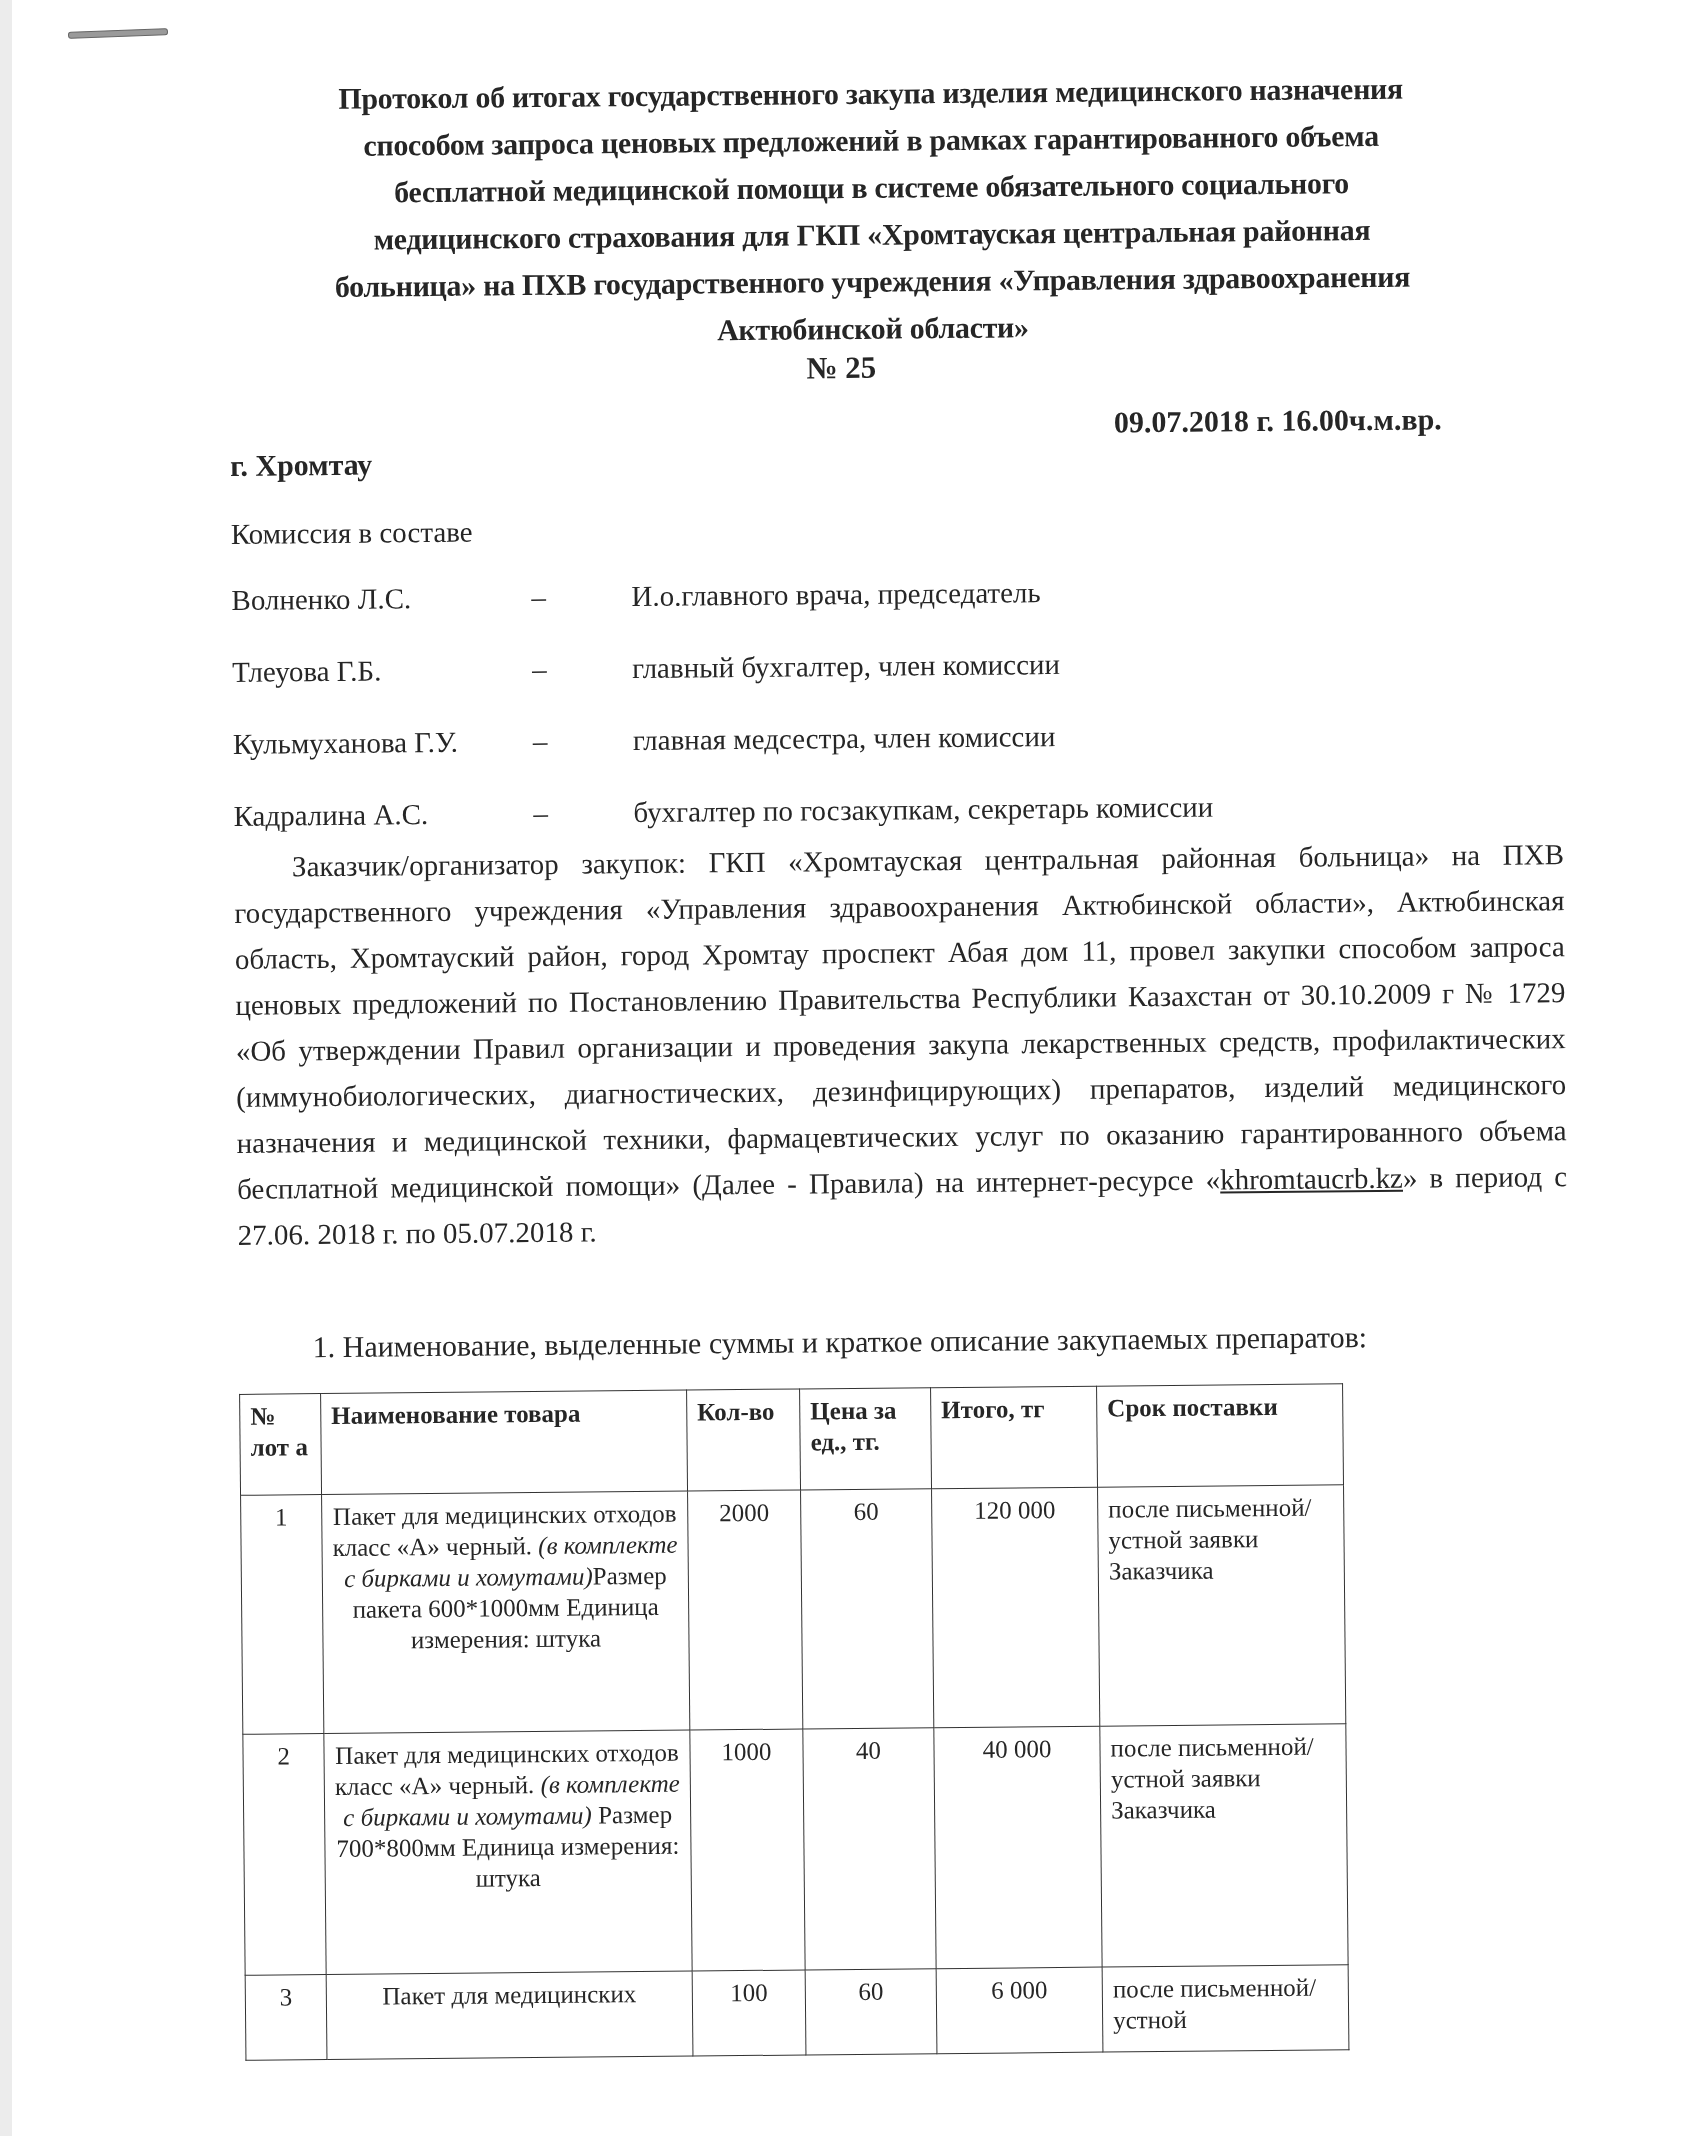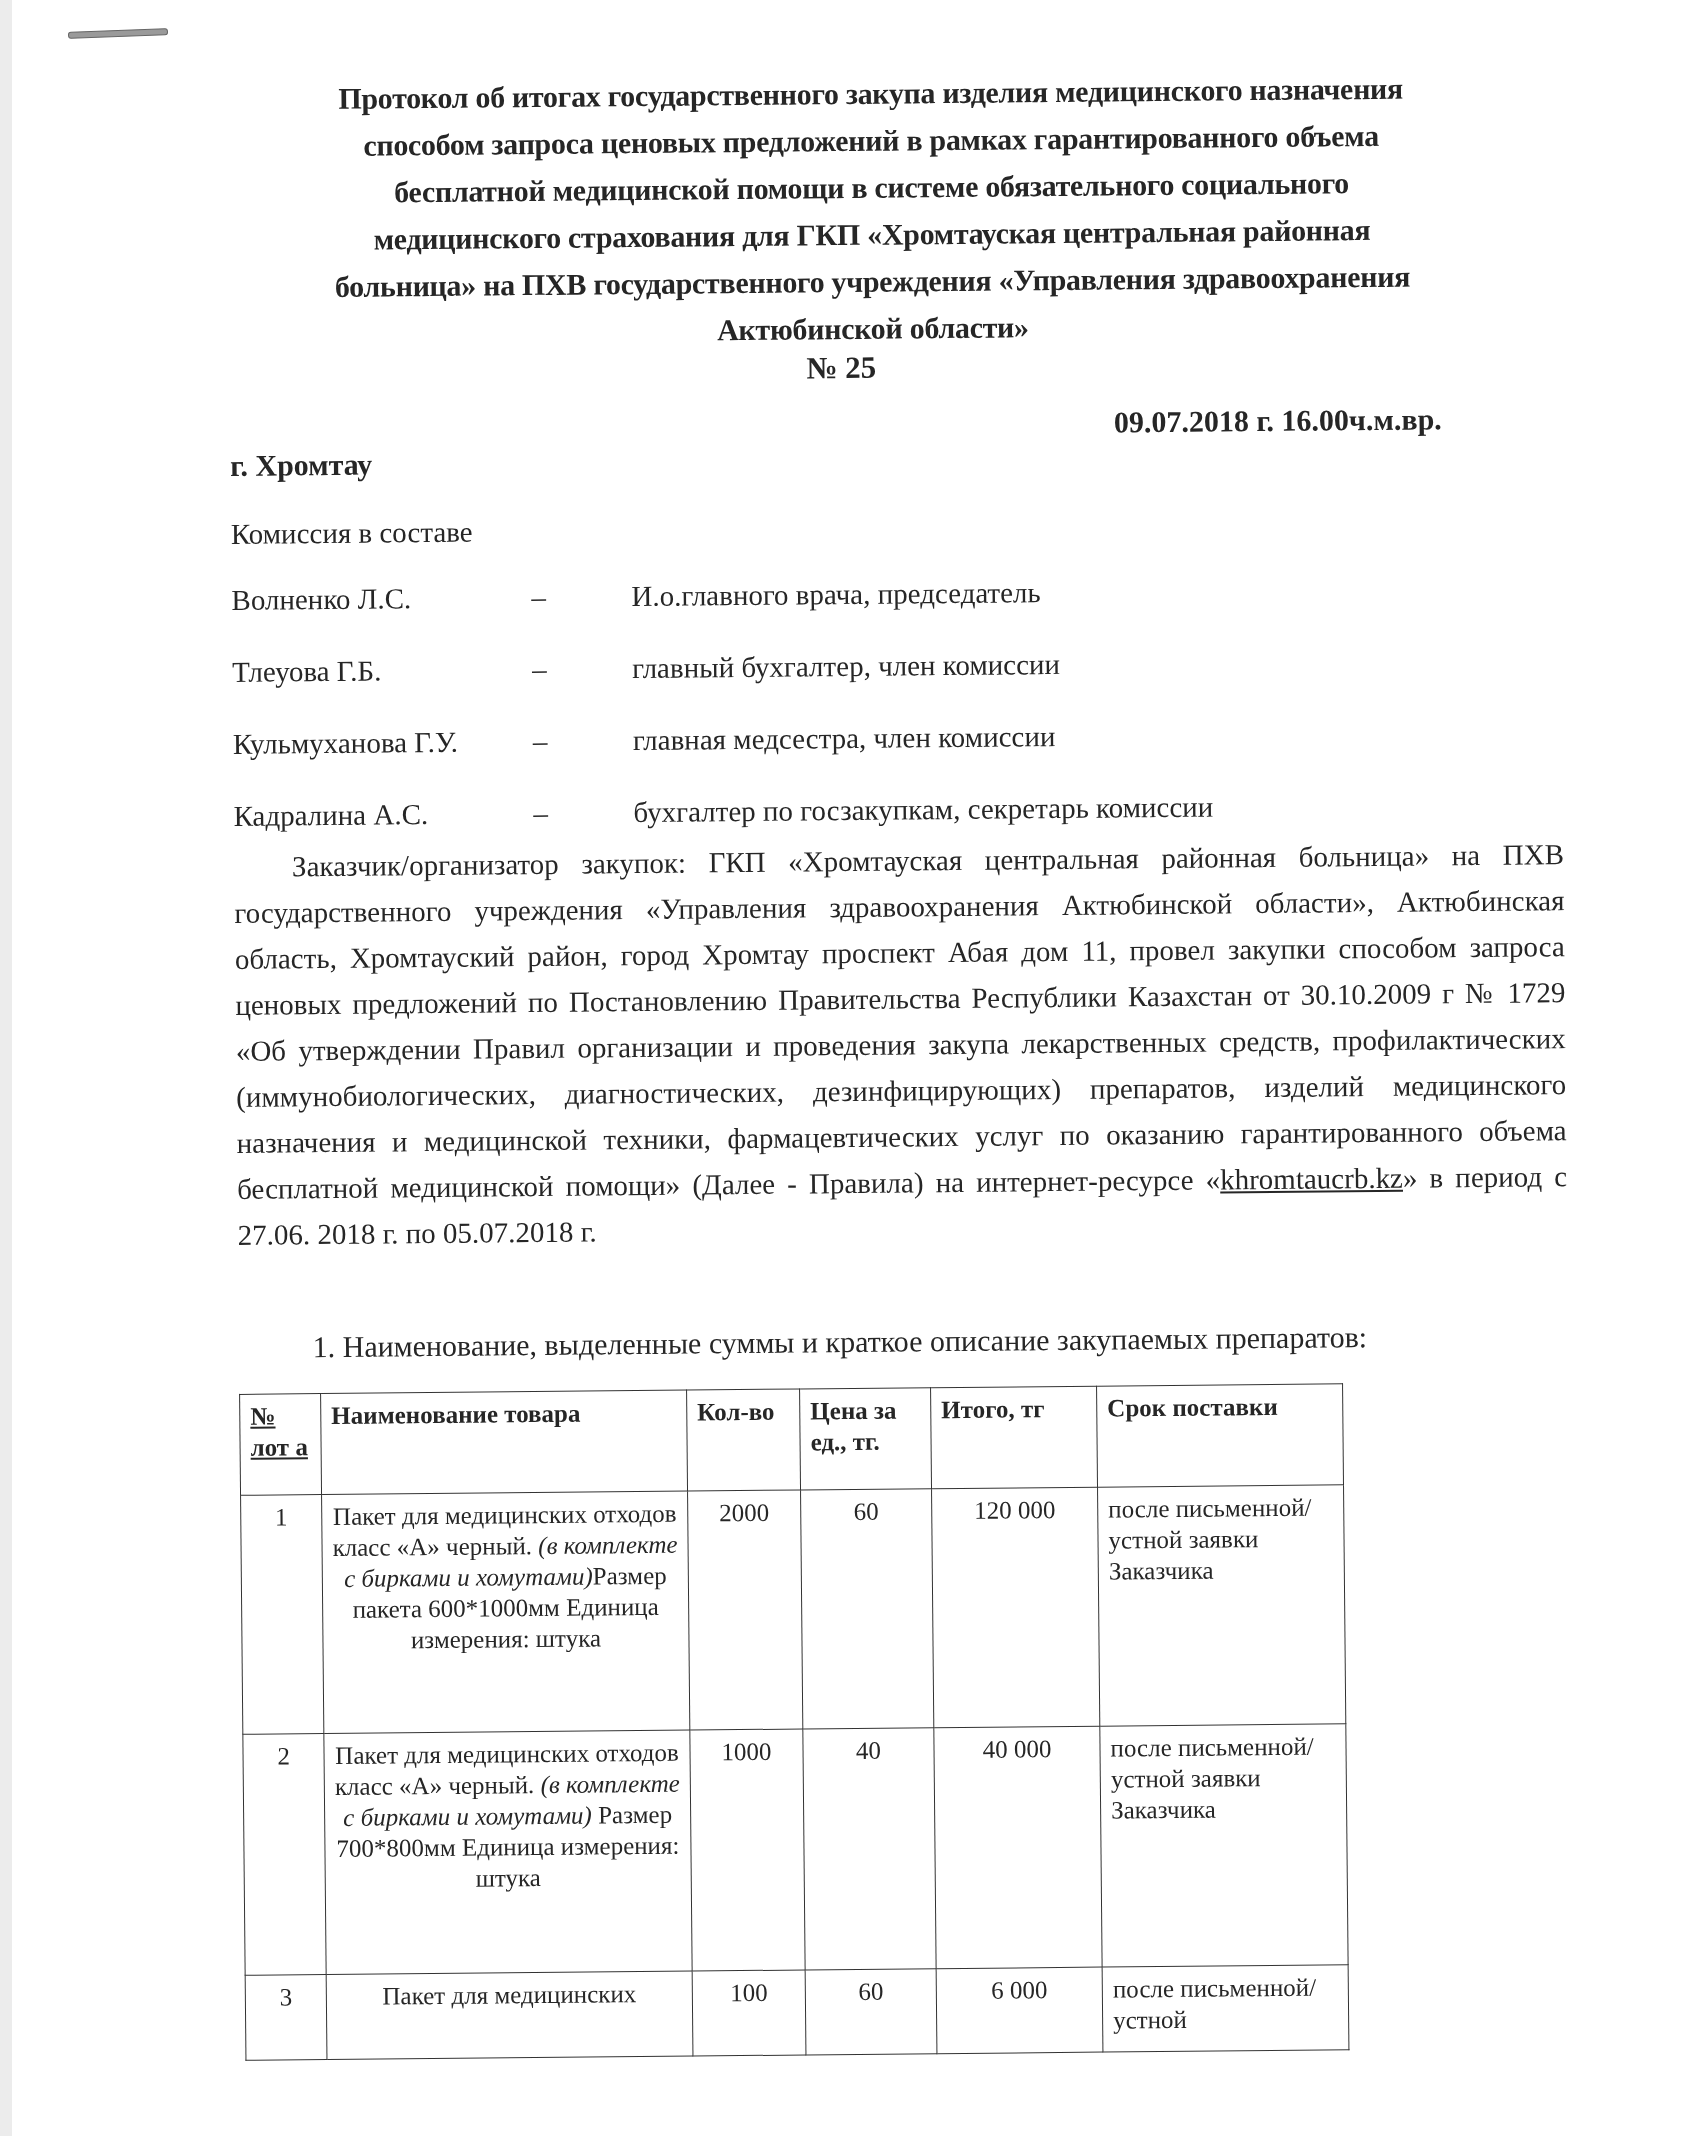--- a/index.html
+++ b/index.html
@@ -28,21 +28,21 @@
   table.lots { position: absolute; left: 236px; top: 1388px; border-collapse: collapse;
                font-size: 25px; line-height: 31px; }
   table.lots td, table.lots th { border: 1.5px solid #333; vertical-align: top; padding: 6px 10px; }
   table.lots th { font-weight: bold; text-align: left; }
   .c-num { width: 60px; text-align: center; }
   .c-name { width: 345px; text-align: center; }
   .c-qty { width: 92px; text-align: center; }
   .c-price { width: 110px; text-align: center; }
   .c-total { width: 145px; text-align: center; }
   .c-term { width: 225px; text-align: left; }
-  th.c-num { text-align: left; text-decoration: underline; }
+  th.c-num { text-align: left; }
   .note { font-style: italic; }
   tr.r1 td { height: 226px; }
   tr.r2 td { height: 228px; }
   tr.r3 td { height: 72px; }
   tr.head th { height: 88px; }
 </style>
 </head>
 <body>
 
 <div class="left-edge"></div>

